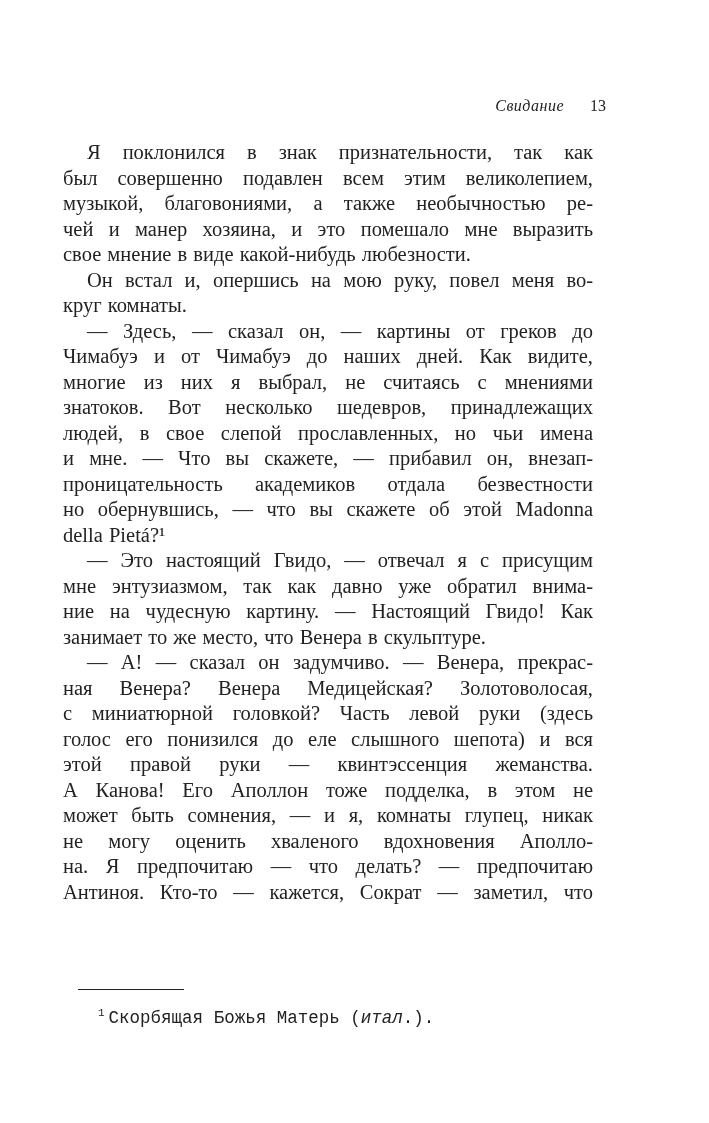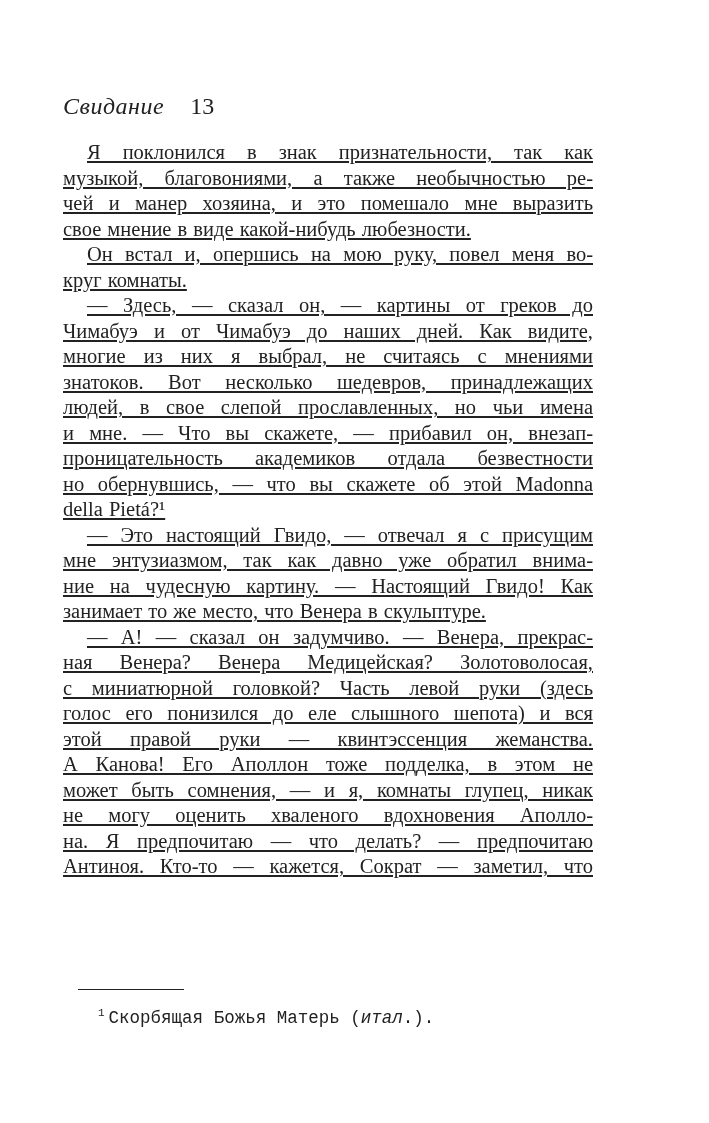--- a/index.html
+++ b/index.html
@@ -10,44 +10,43 @@
     background: #ffffff;
     overflow: hidden;
     font-family: "Liberation Serif", serif;
     color: #222222;
   }
   .page { position: absolute; inset: 0; }
 
   .running-header {
     position: absolute;
     top: 94px;
-    left: 63px;
+    left: 76px;
     width: 530px;
-    text-align: left;
-    font-size: 24px;
+    text-align: right;
+    font-size: 16px;
     line-height: 24px;
     white-space: nowrap;
   }
   .running-header .title { font-style: italic; letter-spacing: 0.5px; }
   .running-header .pagenum { display: inline-block; margin-left: 26px; font-style: normal; }
 
   .body-text {
     position: absolute;
     top: 140px;
     left: 63px;
     width: 530px;
     font-size: 20.5px;
     line-height: 25.5px;
   }
   .para { margin: 0; padding: 0; }
   .line {
     text-align: justify;
     text-align-last: justify;
     word-spacing: 1px;
-    text-decoration: underline;
   }
   .line.first { text-indent: 24px; }
   .line.end { text-align-last: left; }
 
   .footnote-rule {
     position: absolute;
     top: 989px;
     left: 78px;
     width: 106px;
     height: 0;
@@ -73,20 +72,21 @@
 </head>
 <body>
 
 <div class="page">
 
   <div class="running-header"><span class="title">Свидание</span><span class="pagenum">13</span></div>
 
   <div class="body-text">
       <div class="para">
         <div class="line first">Я поклонился в знак признательности, так как</div>
+        <div class="line">был совершенно подавлен всем этим великолепием,</div>
         <div class="line">музыкой, благовониями, а также необычностью ре-</div>
         <div class="line">чей и манер хозяина, и это помешало мне выразить</div>
         <div class="line end">свое мнение в виде какой-нибудь любезности.</div>
       </div>
       <div class="para">
         <div class="line first">Он встал и, опершись на мою руку, повел меня во-</div>
         <div class="line end">круг комнаты.</div>
       </div>
       <div class="para">
         <div class="line first">— Здесь, — сказал он, — картины от греков до</div>

